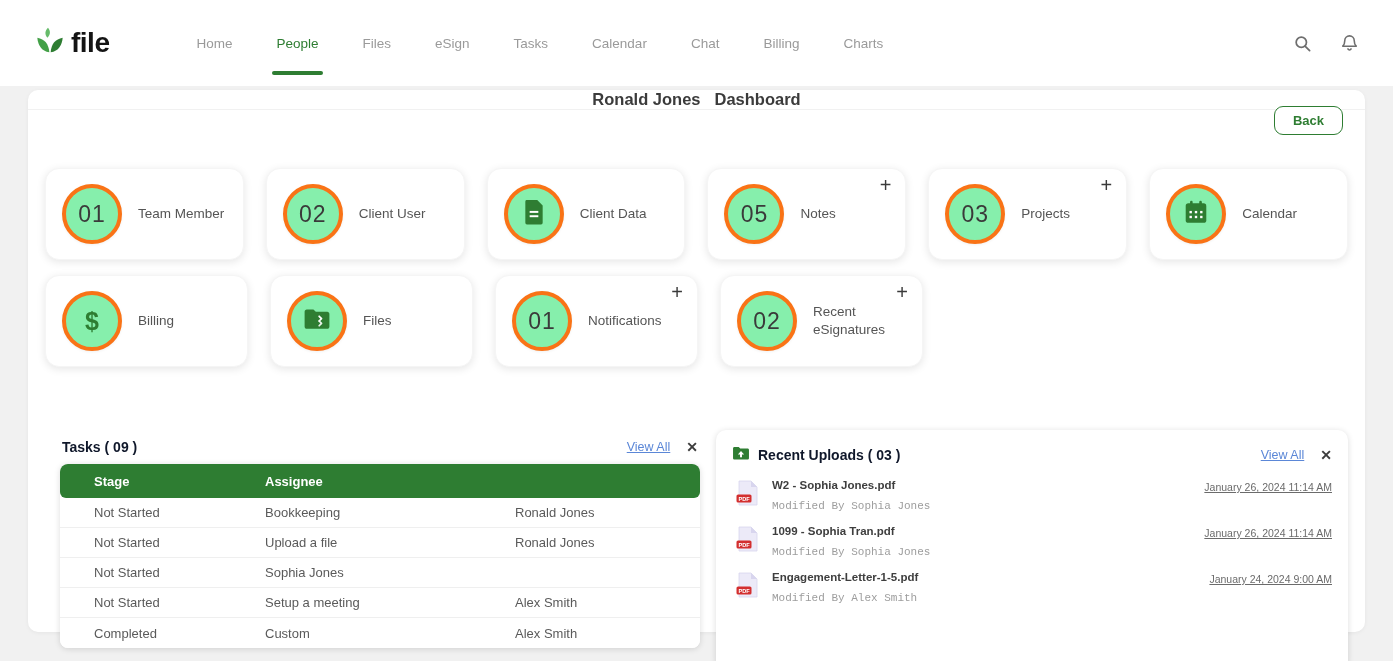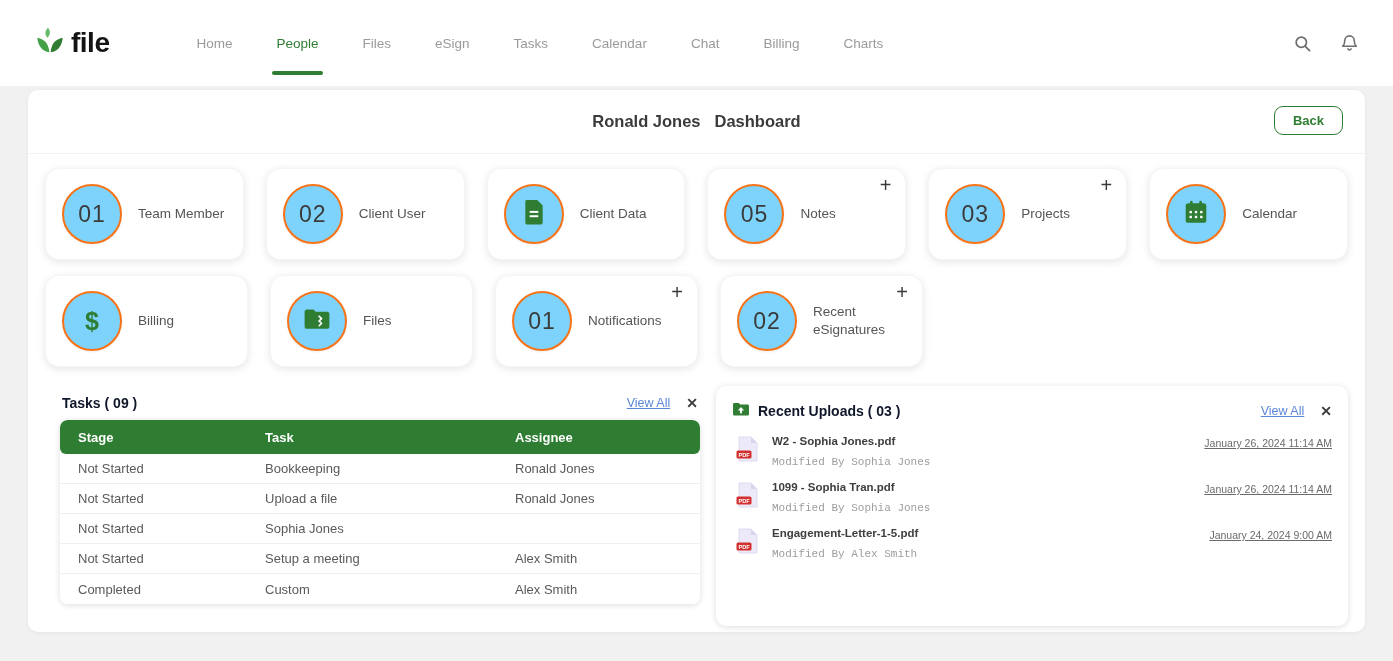--- a/index.html
+++ b/index.html
@@ -27,21 +27,21 @@
     position:absolute; left:-2px; right:-2px; bottom:-18px; height:4px;
     background:#2e7d32; border-radius:3px;
   }
   .top-icons { margin-left:auto; display:flex; align-items:center; gap:28px; }
   .top-icons svg { display:block; cursor:pointer; }
 
   
   .main {
     margin:4px 28px 0; background:#fff; border-radius:10px;
     height:542px; box-shadow:0 1px 4px rgba(0,0,0,0.05);
-    display:flex; flex-direction:column;
+    display:flex; flex-direction:column;gap:44px;
   }
   .titlebar {
     height:64px; display:flex; align-items:center; justify-content:center;
     border-bottom:1px solid #f1f1f1; position:relative; border-radius:10px 10px 0 0;
   }
   .titlebar h1 { font-size:16.5px; font-weight:700; color:#3b3b3b; display:flex; gap:14px; }
   .back-btn {
     position:absolute; right:22px; top:16px;
     border:1.5px solid #2e7d32; color:#2e7d32; background:#fff;
     font-family:inherit; font-size:13px; font-weight:700;
@@ -53,23 +53,23 @@
   .card-row { display:flex; gap:22px; margin-bottom:15px; }
   .stat-card {
     width:203px; height:92px; background:#fff; border-radius:14px;
     border:1px solid #f5f5f5;
     box-shadow:0 2px 8px rgba(0,0,0,0.10);
     display:flex; align-items:center; padding-left:16px;
     position:relative; cursor:pointer;
   }
   .stat-circle {
     width:60px; height:60px; border-radius:50%;
-    border:2px solid #f97316; box-shadow:0 1px 3px rgba(0,0,0,0.06);
+    border:4px solid #f97316; box-shadow:0 1px 3px rgba(0,0,0,0.06);
     display:flex; align-items:center; justify-content:center; flex-shrink:0;
-    background:#7dd3fc;
+    background:#86efac;
   }
   .stat-number { font-size:23px; color:#3a3a3a; letter-spacing:1px; }
   .dollar-glyph { font-size:25px; color:#2e7d32; font-weight:600; }
   .stat-label { margin-left:16px; font-size:13.5px; color:#555; line-height:1.35; max-width:100px; }
   .card-plus {
     position:absolute; top:6px; right:14px; font-size:20px; font-weight:500;
     color:#3a3a3a; cursor:pointer; line-height:1;
   }
 
   
@@ -87,21 +87,21 @@
   }
   .thead {
     background:#2e7d32; color:#fff; display:flex; align-items:center;
     height:34px; font-size:13px; font-weight:700; border-radius:6px;
   }
   .trow {
     display:flex; align-items:center; height:30px; font-size:13px; color:#5a5a5a;
     border-bottom:1px solid #efefef; cursor:pointer; background:#fff;
   }
   .trow:last-child { border-bottom:none; }
-  .c1 { width:205px; padding-left:18px; }
+  .c1 { width:205px; padding-left:34px; }
   .c2 { width:250px; }
   .c3 { flex:1; }
 
   .uploads-card {
     flex:1; background:#fff; border-radius:10px;
     box-shadow:0 1px 6px rgba(0,0,0,0.14);
     padding:8px 14px 10px; min-height:240px;
   }
   .file-row { display:flex; align-items:flex-start; padding:7px 2px 6px; cursor:pointer; }
   .file-icon { flex-shrink:0; margin:1px 14px 0 4px; }
@@ -269,21 +269,20 @@
       <div class="panel-head">
         <div class="panel-title">Tasks ( 09 )</div>
         <div class="head-actions">
           <span class="view-all">View All</span>
           <span class="close-x">✕</span>
         </div>
       </div>
       <div class="table-card">
         <div class="thead">
           <span class="c1">Stage</span>
-          <span class="c2">Task</span>
           <span class="c3">Assignee</span>
         </div>
         <div class="trow">
           <span class="c1">Not Started</span>
           <span class="c2">Bookkeeping</span>
           <span class="c3">Ronald Jones</span>
         </div>
         <div class="trow">
           <span class="c1">Not Started</span>
           <span class="c2">Upload a file</span>

